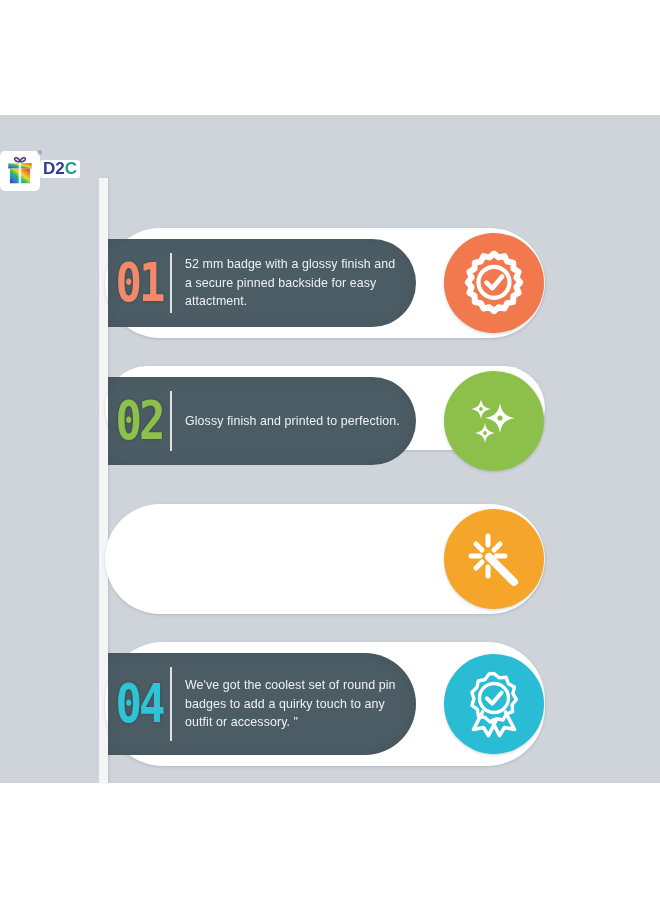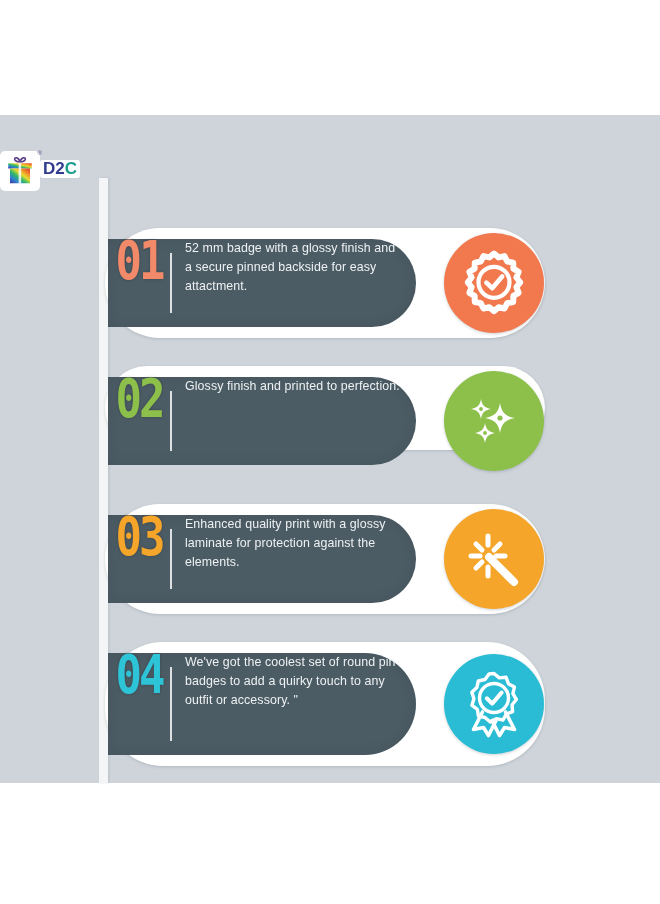--- a/index.html
+++ b/index.html
@@ -103,21 +103,21 @@
 
   
   .card {
     position: absolute;
     left: 3px;
     top: 11px;
     width: 308px;
     background: #4c5c65;
     border-radius: 0 52px 52px 0;
     display: flex;
-    align-items: flex-start;
+    align-items: center;
     box-shadow: inset 0 0 14px rgba(0,0,0,0.10);
   }
   .row-1 .card, .row-2 .card, .row-3 .card { height: 88px; }
   .row-4 .card { height: 102px; }
 
   .card-num {
     width: 62px;
     flex: 0 0 62px;
     text-align: center;
     font-family: "DejaVu Sans Mono", monospace;
@@ -226,25 +226,20 @@
         <g fill="#8dc04a">
           <circle cx="42" cy="33" r="2.6"></circle>
           <circle cx="23" cy="24" r="1.9"></circle>
           <circle cx="27" cy="48" r="1.9"></circle>
         </g>
       </svg>
     </div>
   </div>
 
   <div class="row row-3">
-    <div class="card" style="background: rgb(76, 92, 101);">
-      <div class="card-num" style="color: rgb(244, 165, 42);">03</div>
-      <div class="card-divider"></div>
-      <div class="card-text">Enhanced quality print with a glossy laminate for protection against the elements.</div>
-    </div>
     <div class="icon-circle" style="background: rgb(244, 165, 42);">
       <svg width="72" height="72" viewBox="0 0 72 72" aria-hidden="true">
         <g stroke="#ffffff" stroke-width="5" stroke-linecap="round">
           <line x1="30" y1="13" x2="30" y2="22"></line>
           <line x1="30" y1="44" x2="30" y2="53"></line>
           <line x1="13" y1="33" x2="22" y2="33"></line>
           <line x1="38" y1="33" x2="47" y2="33"></line>
           <line x1="18" y1="21" x2="24" y2="27"></line>
           <line x1="18" y1="45" x2="24" y2="39"></line>
           <line x1="42" y1="21" x2="36" y2="27"></line>

